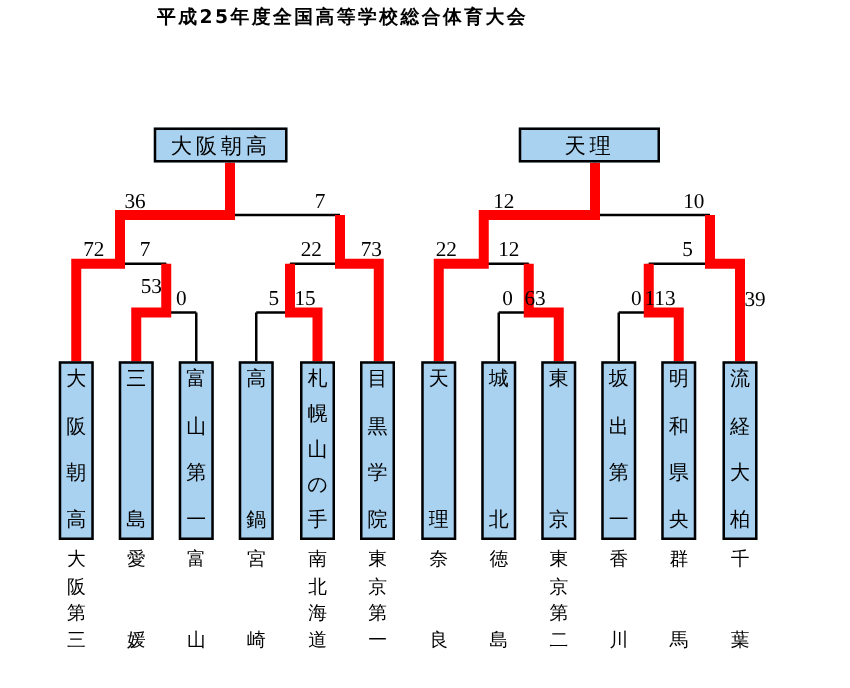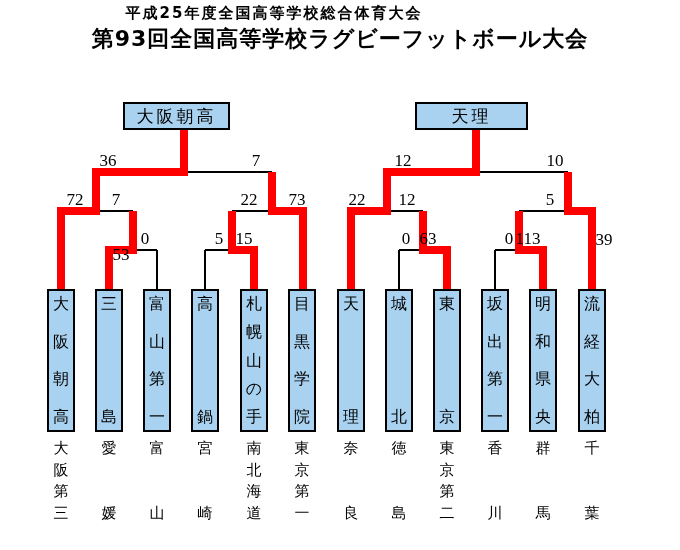--- a/index.html
+++ b/index.html
@@ -71,21 +71,20 @@
     font-size:15px;line-height:15px;
     z-index:2;
   }
 </style>
 </head>
 <body>
 
 <div class="stage">
 
   <div class="title1">平成25年度全国高等学校総合体育大会</div>
-  <div class="title2">第93回全国高等学校ラグビーフットボール大会</div>
 
   <svg class="lines" width="680" height="550">
     <g>
       <line class="skel" x1="96" y1="172" x2="272" y2="172"></line>
       <line class="skel" x1="387" y1="172" x2="568" y2="172"></line>
       <line class="skel" x1="184" y1="130" x2="184" y2="172"></line>
       <line class="skel" x1="476" y1="130" x2="476" y2="172"></line>
       <line class="skel" x1="96" y1="172" x2="96" y2="211"></line>
       <line class="skel" x1="272" y1="172" x2="272" y2="211"></line>
       <line class="skel" x1="387" y1="172" x2="387" y2="211"></line>
@@ -141,21 +140,21 @@
 
   <span class="score" style="left:75px;top:191px;">72</span>
   <span class="score" style="left:116px;top:191px;">7</span>
   <span class="score" style="left:249px;top:191px;">22</span>
   <span class="score" style="left:297px;top:191px;">73</span>
   <span class="score" style="left:357px;top:191px;">22</span>
   <span class="score" style="left:407px;top:191px;">12</span>
   <span class="score" style="left:550px;top:191px;">5</span>
   <span class="score" style="left:604px;top:191px;margin-top:40px;">39</span>
 
-  <span class="score" style="left:121px;top:246px;">53</span>
+  <span class="score" style="left:121px;top:220px;">53</span>
   <span class="score" style="left:145px;top:230px;">0</span>
   <span class="score" style="left:219px;top:230px;">5</span>
   <span class="score" style="left:244px;top:230px;">15</span>
   <span class="score" style="left:406px;top:230px;">0</span>
   <span class="score" style="left:428px;top:230px;">63</span>
   <span class="score" style="left:509px;top:230px;">0</span>
   <span class="score" style="left:528px;top:230px;">113</span>
 
   <div class="team" style="left:47px;">
       <div class="vtext">

